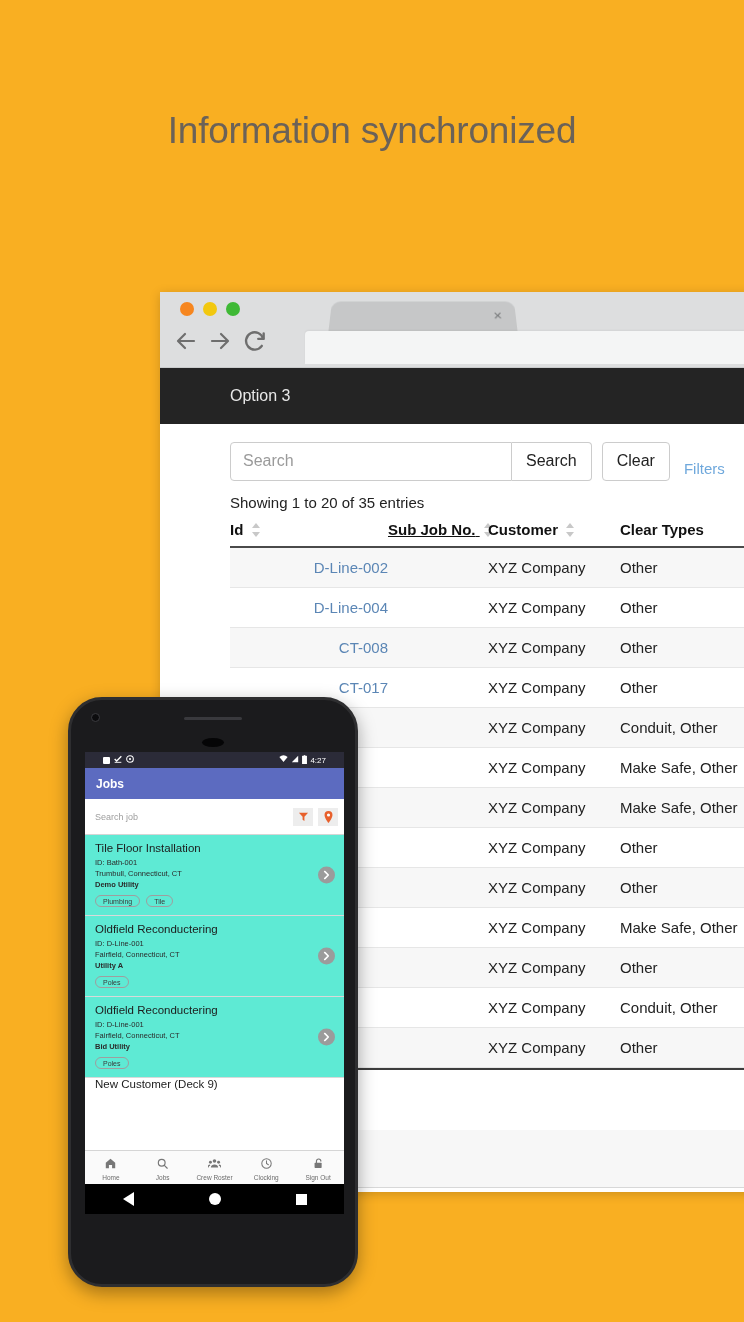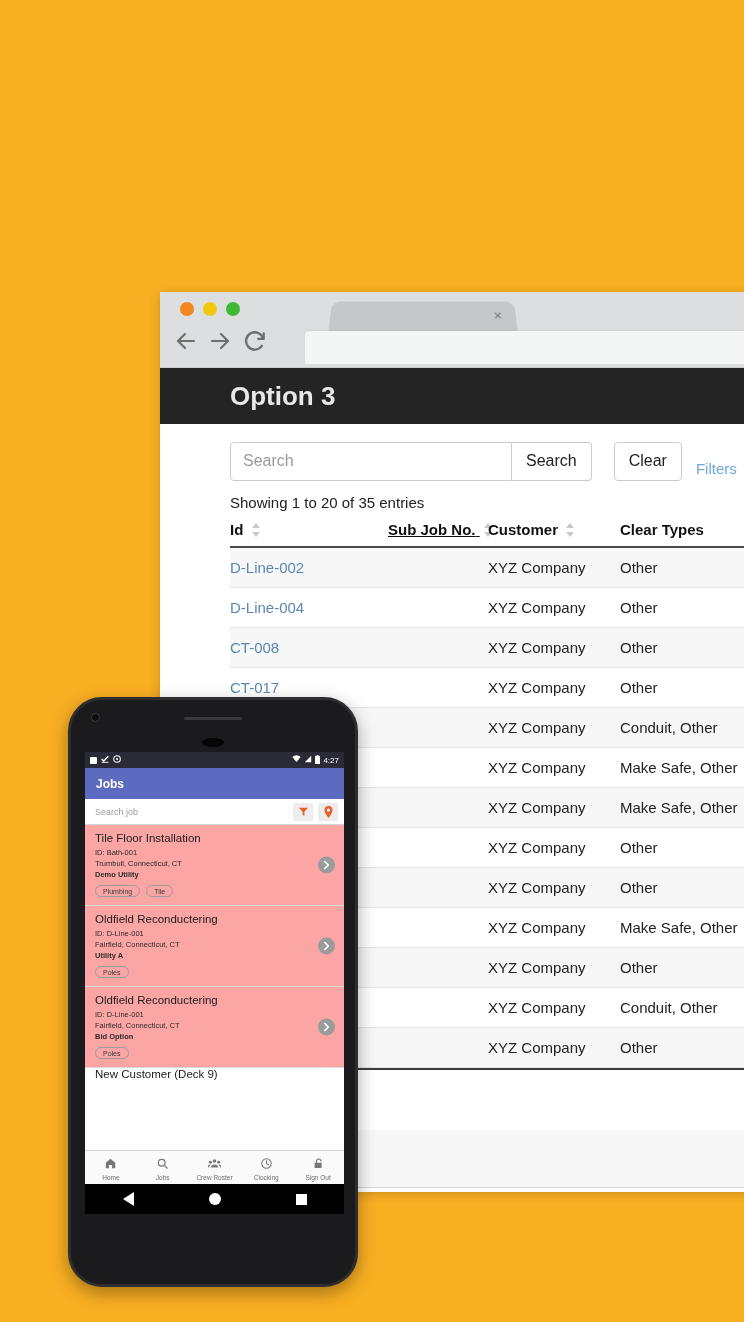--- a/index.html
+++ b/index.html
@@ -74,23 +74,23 @@
   }
   .nav-btns svg { display: block; }
 
   .appbar {
     background: #242424;
     height: 56px;
     display: flex; align-items: center;
   }
   .appbar-title {
     color: #E8E8E8;
-    font-size: 26px;
+    font-size: 16px;
     margin-left: 70px;
-    font-weight: 700;
+    font-weight: 400;
   }
 
   .content { padding: 16px 0 0 0; background: #fff; height: 768px; position: relative; }
 
   .toolbar {
     display: flex; align-items: center;
     padding-left: 70px;
     height: 42px;
     gap: 0;
   }
@@ -110,21 +110,21 @@
     height: 39px;
     border: 1px solid #ccc;
     background: #fff;
     font-size: 16px;
     color: #222;
     padding: 0 14px;
     cursor: pointer;
     font-family: "Liberation Sans", sans-serif;
   }
   .btn.search-btn { border-radius: 0 4px 4px 0; border-left: none; min-width: 79px; }
-  .btn.clear-btn { border-radius: 4px; margin-left: 22px; min-width: 64px; }
+  .btn.clear-btn { border-radius: 4px; margin-left: 10px; min-width: 64px; }
   .filters-link {
     color: #6FA8DC; font-size: 15px; margin-left: 14px;
     text-decoration: none; cursor: pointer; margin-top: 14px;
   }
 
   .showing {
     padding-left: 70px;
     margin-top: 12px;
     font-size: 15px;
     color: #222;
@@ -165,21 +165,21 @@
   table.jobs td {
     font-size: 15px;
     color: #222;
     padding: 11px 0;
     border-bottom: 1px solid #e6e6e6;
     white-space: nowrap;
     overflow: hidden;
   }
   table.jobs tr.odd td { background: #F7F7F7; }
   td.id a { color: #5B86B5; text-decoration: none; }
-  .col-id { width: 158px; }
+  .col-id { width: 158px; text-align: right; }
   .col-sub { width: 100px; text-decoration: underline; }
   .col-cust { width: 132px; }
   .col-work { width: 140px; }
 
   .table-foot {
     margin-left: 70px;
     width: 530px;
     border-top: 2px solid #3d3d3d;
     height: 62px;
     background: #fff;
@@ -226,49 +226,49 @@
   .screen {
     position: absolute;
     left: 14px; top: 52px;
     width: 259px; height: 432px;
     background: #fff;
     overflow: hidden;
   }
   .status-bar {
     height: 16px; background: #2B2B38;
     display: flex; align-items: center;
-    padding: 0 5px;
+    padding: 0 18px;
     color: #fff; font-size: 8px;
   }
   .status-left { display: flex; gap: 4px; align-items: center; }
   .status-right { margin-left: auto; display: flex; gap: 3px; align-items: center; }
   .sq-ico { width: 7px; height: 7px; background: #fff; border-radius: 1px; }
   .time { font-size: 8px; }
 
   .m-appbar {
     height: 31px; background: #5C6BC0;
     display: flex; align-items: center;
     padding-left: 11px;
   }
   .m-title { color: #fff; font-size: 12px; font-weight: bold; }
 
   .m-search {
-    height: 26px; background: #fff;
+    height: 36px; background: #fff;
     display: flex; align-items: center;
     padding: 0 6px 0 10px;
     border-bottom: 1px solid #d5d5d5;
   }
   .m-search-ph { font-size: 9px; color: #9e9e9e; flex: 1; }
   .m-ico-btn {
     width: 20px; height: 18px; background: #EDEDED;
     display: flex; align-items: center; justify-content: center;
     margin-left: 5px;
   }
 
-  .m-list { background: #fca5a5; }
+  .m-list { background: #5eead4; }
   .m-card {
     padding: 7px 10px 8px 10px;
     border-bottom: 1px solid #d9d9d9;
     position: relative;
   }
   .m-card-title { font-size: 11.5px; color: #1c1c1c; margin-bottom: 3px; }
   .m-card-line { font-size: 7.5px; color: #2b2b2b; line-height: 11px; }
   .m-card-line.bold { font-weight: bold; }
   .m-tags { margin-top: 5px; display: flex; gap: 6px; }
   .m-tag {
@@ -307,20 +307,21 @@
     display: flex; align-items: center; justify-content: space-around;
   }
   .a-back { width:0;height:0;border-top:7px solid transparent;border-bottom:7px solid transparent;border-right:11px solid #fff; }
   .a-home { width: 12px; height: 12px; border-radius: 50%; background: #fff; }
   .a-rec { width: 11px; height: 11px; background: #fff; }
 </style>
 </head>
 <body>
 
 <div class="headline">
+  <div>Information synchronized</div>
 </div>
 
 <div class="browser">
 
   <div class="browser-top">
     <div class="traffic">
       <div class="dot red"></div>
       <div class="dot yellow"></div>
       <div class="dot green"></div>
     </div>
@@ -565,21 +566,21 @@
           <span class="m-chev">
             <svg width="9" height="9" viewBox="0 0 10 10">
               <path d="M3 1l4 4-4 4" stroke="#fff" stroke-width="1.8" fill="none" stroke-linecap="round" stroke-linejoin="round"></path>
             </svg>
           </span>
         </div>
         <div class="m-card">
           <div class="m-card-title">Oldfield Reconductering</div>
           <div class="m-card-line">ID: D-Line-001</div>
           <div class="m-card-line">Fairfield, Connecticut, CT</div>
-          <div class="m-card-line bold">Bid Option</div>
+          <div class="m-card-line bold">Bid Utility</div>
           <div class="m-tags">
             <span class="m-tag">Poles</span>
           </div>
           <span class="m-chev">
             <svg width="9" height="9" viewBox="0 0 10 10">
               <path d="M3 1l4 4-4 4" stroke="#fff" stroke-width="1.8" fill="none" stroke-linecap="round" stroke-linejoin="round"></path>
             </svg>
           </span>
         </div>
       </div>

